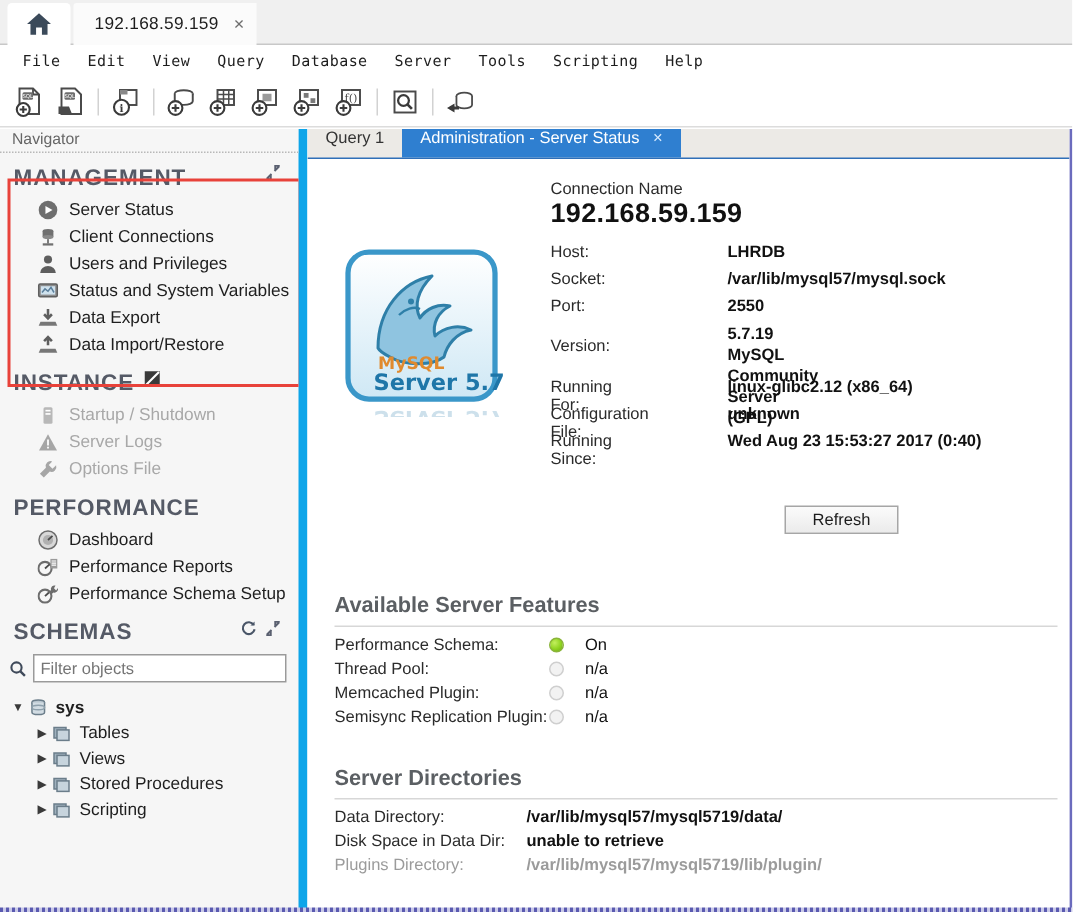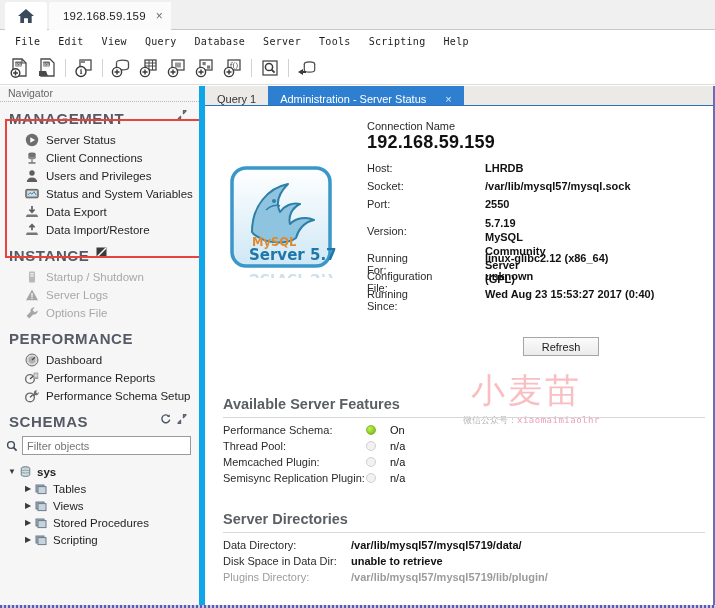--- a/index.html
+++ b/index.html
@@ -138,27 +138,27 @@
     background: #ffffff;
     border-right: 2px solid #6b6bbd;
     overflow: hidden;
   }
   .tabstrip {
     height: 20px; background: #eceae6;
     display: flex; align-items: stretch;
     border-bottom: 1px solid #2f6fb8;
   }
   .ctab {
-    display: flex; align-items: flex-end;
+    display: flex; align-items: flex-start;
     padding: 0 12px;
     font-size: 11px; color: #333;
   }
   .ctab.active {
     background: #2f7fd0; color: #ffffff;
-    gap: 19px;
+    gap: 9px;
   }
   .ctab.active .x { font-size: 11px; color: #d9ecff; }
 
   .page { position: relative; padding: 0; height: 501px; background: #fff; }
 
   
   .watermark {
     position: absolute; left: 258px; top: 250px;
     width: 210px; height: 95px;
     pointer-events: none; z-index: 0;
@@ -577,26 +577,20 @@
         <span>Query 1</span>
       </div>
       <div class="ctab active">
         <span>Administration - Server Status</span>
         <span class="x">×</span>
       </div>
     </div>
 
     <div class="page">
 
-      <div class="watermark">
-        <div class="wm-cn">小麦苗</div>
-        <div class="wm-sub">
-          <span class="cn2">微信公众号：</span><span class="en">xiaomaimiaolhr</span>
-        </div>
-      </div>
 
       <div class="conn-block">
         <div class="conn-name-lbl">Connection Name</div>
         <div class="conn-name-val">192.168.59.159</div>
 
         <div class="logo-wrap">
           <svg width="110" height="112" viewBox="0 0 110 112">
             <defs>
               <linearGradient id="lg" x1="0" y1="0" x2="0" y2="1">
                 <stop offset="0" stop-color="#ffffff"></stop>

